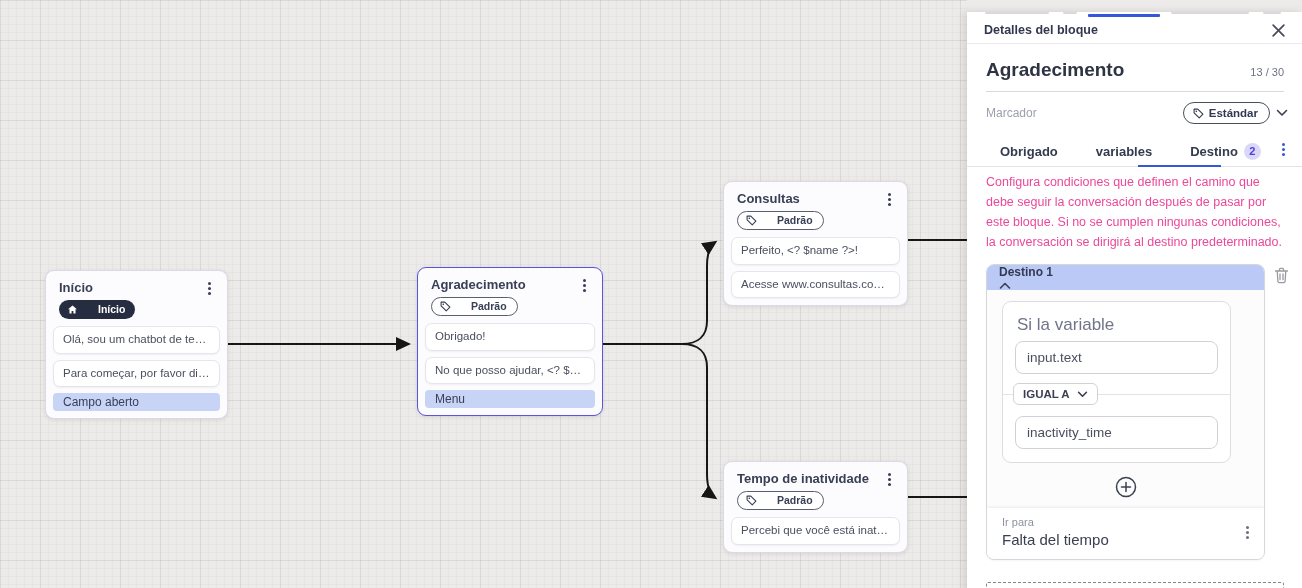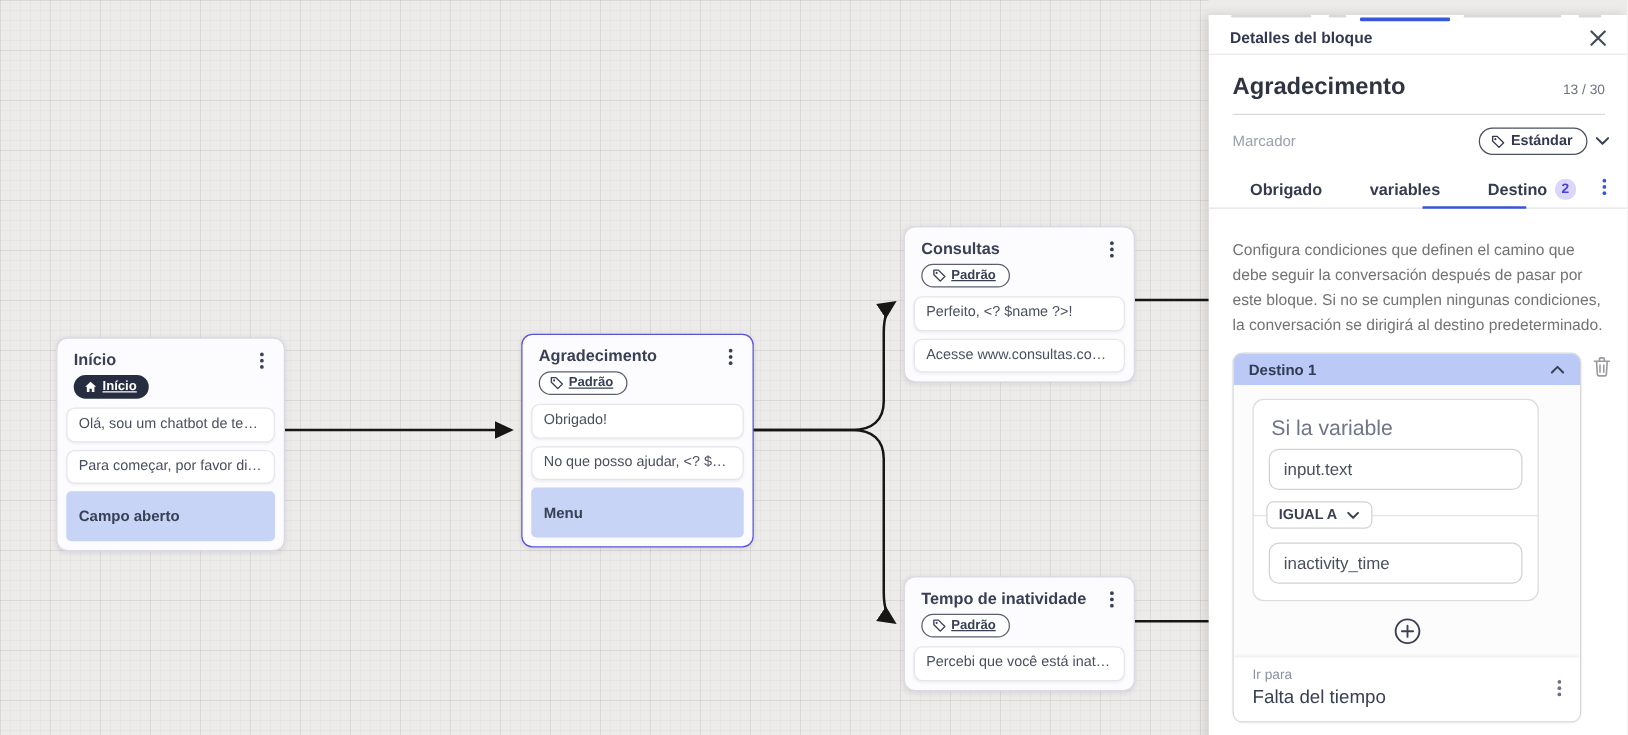--- a/index.html
+++ b/index.html
@@ -20,31 +20,31 @@
   .node{position:absolute;background:#FCFCFE;border:1px solid #DBD9E3;border-radius:9px;
         box-shadow:0 1px 4px rgba(30,30,60,0.10);padding:9px 7px 7px 7px;box-sizing:border-box;}
   .node.selected{border:1.6px solid #5A53DC;}
   .node-head{display:flex;align-items:flex-start;justify-content:space-between;padding:0 4px 0 6px;}
   .node-title{font-size:13px;font-weight:bold;color:#394056;line-height:15px;}
   .kebab{display:inline-block;width:14px;height:16px;position:relative;cursor:pointer;}
   .kebab .dot{position:absolute;left:6px;top:2px;width:3px;height:3px;border-radius:50%;
               background:#394056;box-shadow:0 5px 0 #394056,0 10px 0 #394056;}
   .kebab.blue .dot{background:#3657D8;box-shadow:0 5px 0 #3657D8,0 10px 0 #3657D8;}
   .kebab.gray .dot{background:#6E7280;box-shadow:0 5px 0 #6E7280,0 10px 0 #6E7280;}
-  .badge{display:inline-flex;align-items:center;gap:4px;margin:4px 0 7px 6px;
-         border-radius:999px;font-size:10.5px;font-weight:bold;line-height:1;text-decoration:underline;}
+  .badge{display:inline-flex;align-items:center;gap:20px;margin:4px 0 7px 6px;
+         border-radius:999px;font-size:10.5px;font-weight:bold;line-height:1;}
   .badge.dark{background:#272D41;color:#FFFFFF;padding:4px 10px 4px 8px;}
   .badge.outline{background:#FFFFFF;color:#394056;border:1px solid #5A5F70;padding:3px 10px 3px 8px;}
   .badge .bicon{display:inline-flex;}
   .rows{display:flex;flex-direction:column;gap:6px;}
   .row{font-size:11.5px;color:#4A4F5E;line-height:1;white-space:nowrap;overflow:hidden;
        text-overflow:ellipsis;}
   .row.message{background:#FFFFFF;border:1px solid #E6E5EC;border-radius:7px;padding:7px 9px;
        box-shadow:0 1px 2px rgba(30,30,60,0.06);}
-  .row.action{background:#C7D4F6;border-radius:4px;padding:14px 10px;font-weight:bold;
+  .row.action{background:#C7D4F6;border-radius:4px;padding:3px 10px;font-weight:normal;
        font-size:12px;color:#394056;}
 
   
   .panel{position:absolute;left:967px;top:12px;width:335px;height:588px;background:#FFFFFF;
          box-shadow:-3px 0 8px rgba(0,0,0,0.12);box-sizing:border-box;}
   .topstrip{position:relative;height:5px;background:#FFFFFF;}
   .topstrip .tsdash{position:absolute;top:0;height:2px;background:#D9D9DB;border-radius:1px;}
   .topstrip .tsblue{position:absolute;top:2px;left:121px;width:72px;height:3px;background:#3657D8;border-radius:1px;}
   .p-header{display:flex;align-items:center;justify-content:space-between;height:26px;
             padding:0 16px 0 17px;border-bottom:1px solid #EAEAEC;}
@@ -59,27 +59,27 @@
   .marker-right{display:flex;align-items:center;gap:6px;}
   .pill{display:inline-flex;align-items:center;gap:5px;border:1.2px solid #4A4F5E;border-radius:999px;
         padding:4px 11px 4px 9px;font-size:11.5px;font-weight:bold;color:#323850;background:#fff;cursor:pointer;}
   .tabs{position:relative;display:flex;align-items:center;margin-top:12px;height:30px;
         border-bottom:1px solid #E4E4E7;padding:0 16px 0 33px;gap:38px;}
   .tab{font-size:13px;font-weight:bold;color:#353B4E;cursor:pointer;display:flex;align-items:center;gap:6px;}
   .tab-badge{width:17px;height:17px;border-radius:50%;background:#DBD7F9;color:#4B40DB;
              font-size:11px;font-weight:bold;display:flex;align-items:center;justify-content:center;}
   .tab-underline{position:absolute;left:171px;bottom:-1px;width:83px;height:2.5px;background:#3657D8;}
   .tabs .kebab{position:absolute;right:12px;top:5px;}
-  .p-desc{margin:23px 20px 0 19px;font-size:12.5px;line-height:20px;color:#737373;}
+  .p-desc{margin:5px 20px 0 19px;font-size:12.5px;line-height:20px;color:#ec4899;}
 
   .dest-row{display:flex;align-items:flex-start;gap:9px;margin:12px 13px 0 19px;}
   .dest-card{flex:1;border:1px solid #D7D7DA;border-radius:8px;background:#FCFCFD;
              box-shadow:0 1px 2px rgba(0,0,0,0.04);overflow:hidden;}
-  .dest-header{display:flex;align-items:center;justify-content:space-between;height:25px;
-               background:#BAC9F5;padding:0 12px;cursor:pointer;}
+  .dest-header{display:flex;align-items:flex-start;justify-content:space-between;height:25px;
+               background:#BAC9F5;padding:0 12px;cursor:pointer;flex-direction:column;}
   .dest-title{font-size:12px;font-weight:bold;color:#333A54;}
   .cond-card{margin:11px 33px 0 15px;border:1px solid #DDDDE0;border-radius:9px;background:#FFFFFF;
              padding:11px 12px 13px 12px;position:relative;}
   .cond-label{font-size:17px;color:#70758A;margin:2px 0 6px 2px;}
   .cond-input{width:100%;box-sizing:border-box;height:33px;border:1px solid #D2D2D6;border-radius:8px;
               font-family:"Liberation Sans",sans-serif;font-size:13.5px;color:#4A4F5E;padding:0 11px;
               background:#fff;outline:none;}
   .op-row{position:relative;margin:9px 0;height:24px;}
   .op-divider{position:absolute;left:-13px;right:-13px;top:11px;border-top:1px solid #E3E3E6;}
   .op-select{position:absolute;left:-2px;top:0;display:inline-flex;align-items:center;gap:7px;

